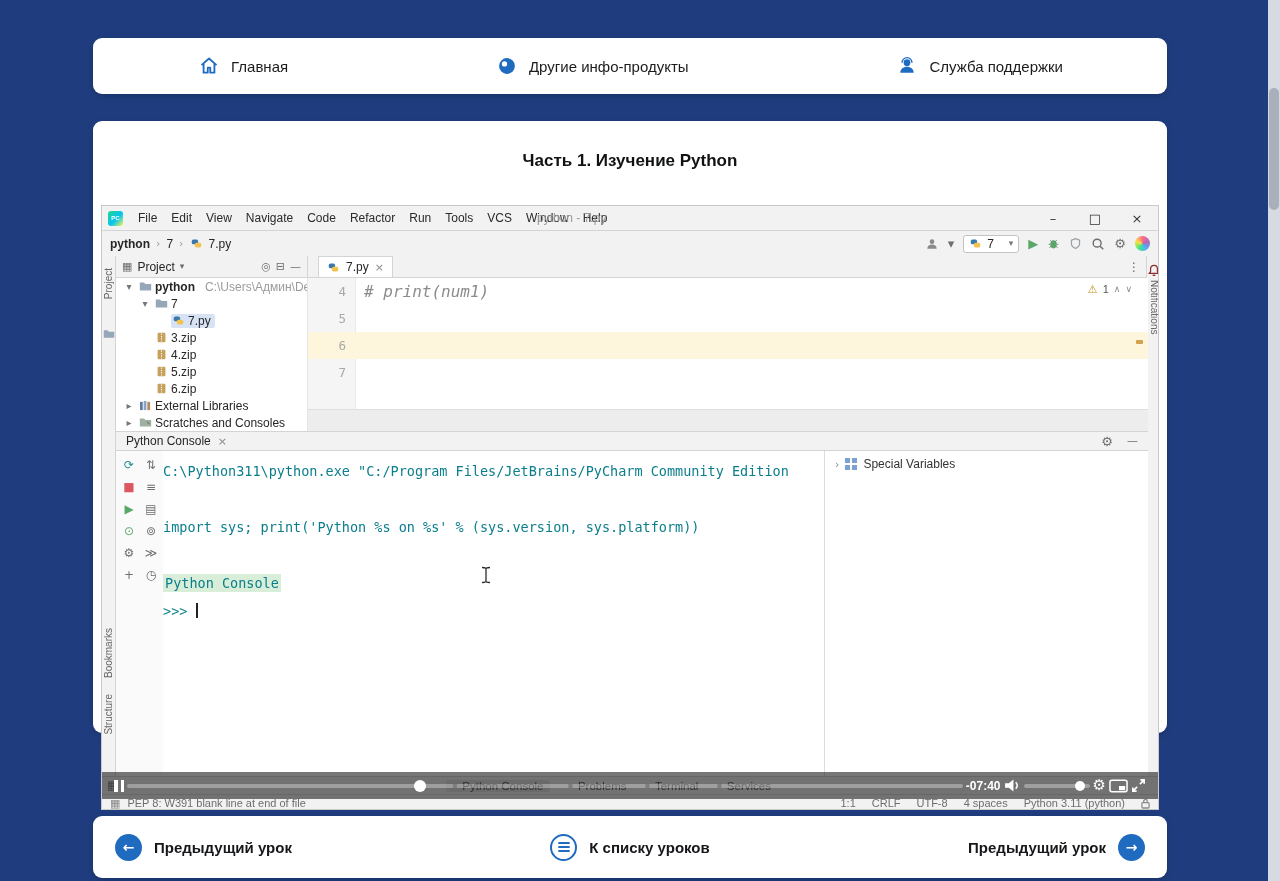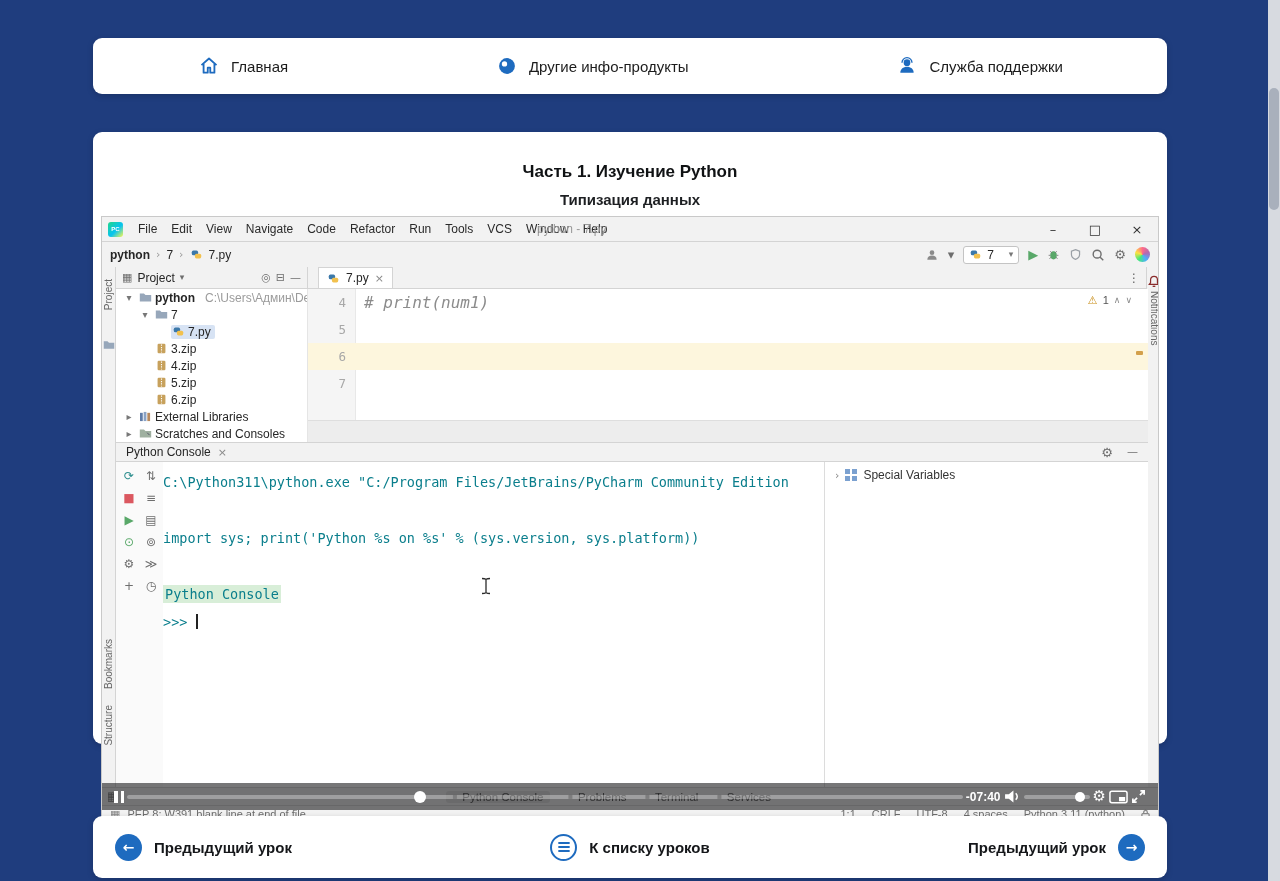--- a/index.html
+++ b/index.html
@@ -14,21 +14,21 @@
   .gi{font-family:"DejaVu Sans",sans-serif;font-style:normal;line-height:1}
 
   
   .topnav{left:93px;top:38px;width:1074px;height:56px;display:flex;align-items:center;
           justify-content:space-between;padding:0 104px 0 106px}
   .nav-item{display:flex;align-items:center;gap:12px;font-size:15px;font-weight:500;color:#1c1c1c;cursor:pointer}
   .nav-ic{width:20px;height:20px;color:var(--accent);flex:0 0 auto}
   .nav-ic svg{width:100%;height:100%}
 
   
-  .main-card{left:93px;top:132px;width:1074px;height:612px}
+  .main-card{left:93px;top:121px;width:1074px;height:612px}
   .lesson-title{position:absolute;top:19px;left:0;right:0;text-align:center;font-size:17px;font-weight:700;color:#101214}
   .lesson-subtitle{position:absolute;top:47px;left:0;right:0;text-align:center;font-size:15px;color:#1d1f22}
 
   
   .video{position:absolute;left:8px;top:84px;width:1058px;height:605px;background:#fff;
          border:1px solid #c9c9c9;overflow:hidden;font-size:12px;color:#262626}
   .titlebar{position:absolute;left:0;top:0;width:100%;height:25px;background:var(--ide-chrome);
             border-bottom:1px solid #d4d4d4;display:flex;align-items:center;padding-left:6px}
   .pc-logo{width:15px;height:15px;border-radius:3px;background:linear-gradient(135deg,#21d789 0%,#07c3f2 55%,#fcf84a 100%);
            color:#fff;font-size:6px;font-weight:700;display:flex;align-items:center;justify-content:center}
@@ -177,21 +177,20 @@
             <path d="M4 20c0-4.4 3.6-7 8-7s8 2.6 8 7z"></path>
             <path d="M6 8a6 6 0 0 1 12 0" fill="none" stroke="currentColor" stroke-width="1.6"></path>
           </svg>
       </span>
       <span>Служба поддержки</span>
     </div>
   </nav>
 
   <section class="card main-card">
     <h1 class="lesson-title">Часть 1. Изучение Python</h1>
-    <h2 class="lesson-subtitle">Типизация данных</h2>
 
     <div class="video">
 
       <div class="titlebar">
         <div class="pc-logo">PC</div>
         <div class="menu">
           <span>File</span>
           <span>Edit</span>
           <span>View</span>
           <span>Navigate</span>

